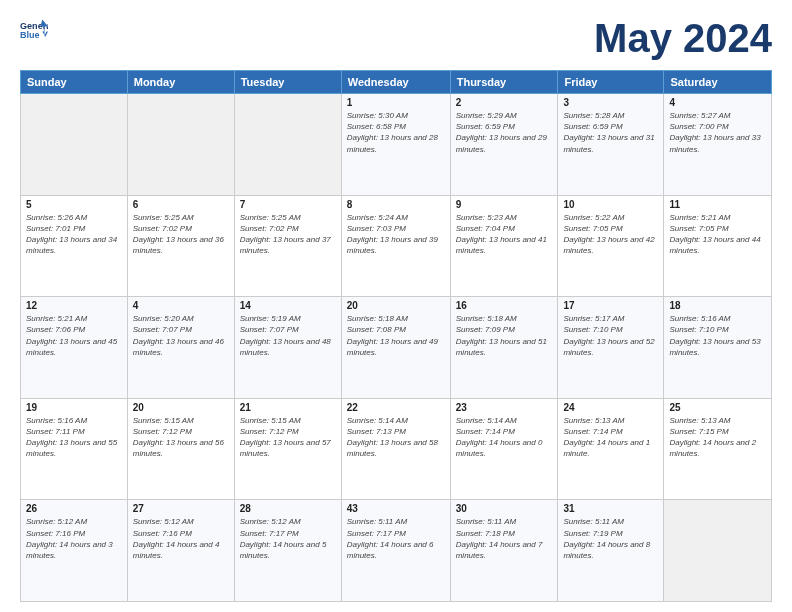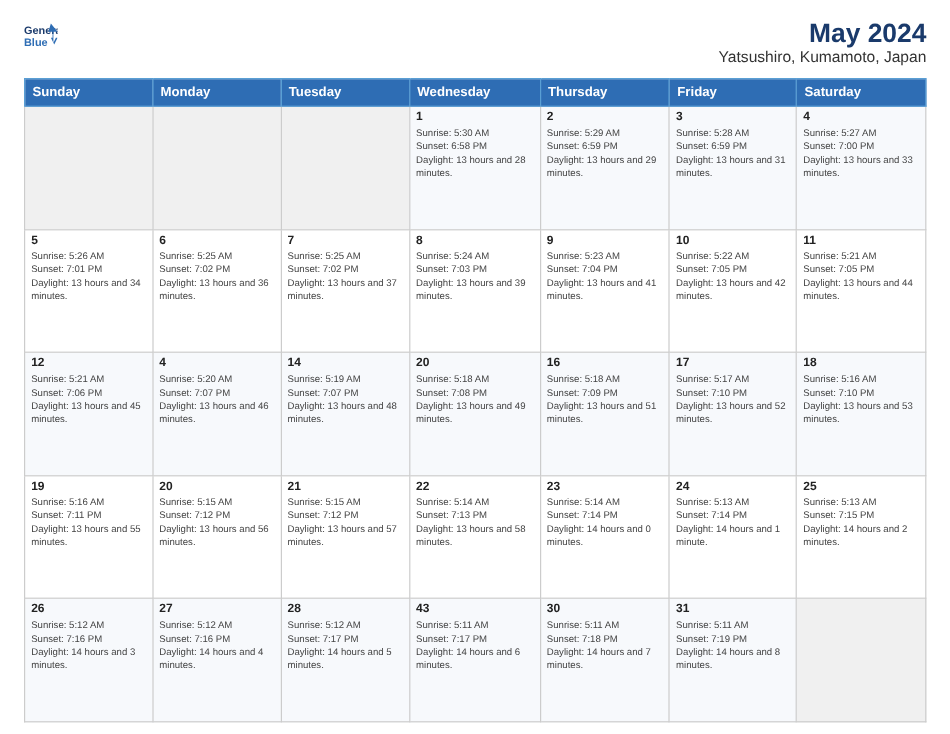--- a/index.html
+++ b/index.html
@@ -29,21 +29,21 @@
       gap: 4px;
     }
     .logo-icon {
       width: 28px;
       height: 28px;
     }
     .title-block {
       text-align: right;
     }
     .month-title {
-      font-size: 22px;
+      font-size: 40px;
       font-weight: bold;
       color: #1a3a6b;
       line-height: 1.1;
     }
     .subtitle {
       font-size: 13px;
       color: #333;
     }
     .calendar-table {
       width: 100%;
@@ -78,40 +78,40 @@
     .day-number {
       font-size: 10px;
       font-weight: bold;
       color: #222;
       margin-bottom: 2px;
     }
     .cell-text {
       font-size: 8px;
       line-height: 1.4;
       color: #444;
+      font-style: italic;
     }
     .empty-cell {
       background: #f0f0f0 !important;
     }
   </style>
 </head>
 <body>
 
 <div class="page">
   <div class="header">
     <div class="logo">
       <svg class="logo-icon" viewBox="0 0 40 40">
         <text x="0" y="18" font-size="13" font-weight="bold" fill="#1a3a6b">General</text>
         <text x="0" y="32" font-size="13" font-weight="bold" fill="#2e6db4">Blue</text>
         <polygon points="32,5 40,15 35,15 35,28 38,22 40,22 36,30 32,22 34,22 34,15 29,15" fill="#2e6db4"></polygon>
       </svg>
     </div>
     <div class="title-block">
       <div class="month-title">May 2024</div>
-      <div class="subtitle">Yatsushiro, Kumamoto, Japan</div>
     </div>
   </div>
 
   <table class="calendar-table">
     <thead>
       <tr id="days-header">
           <th>Sunday</th>
           <th>Monday</th>
           <th>Tuesday</th>
           <th>Wednesday</th>

